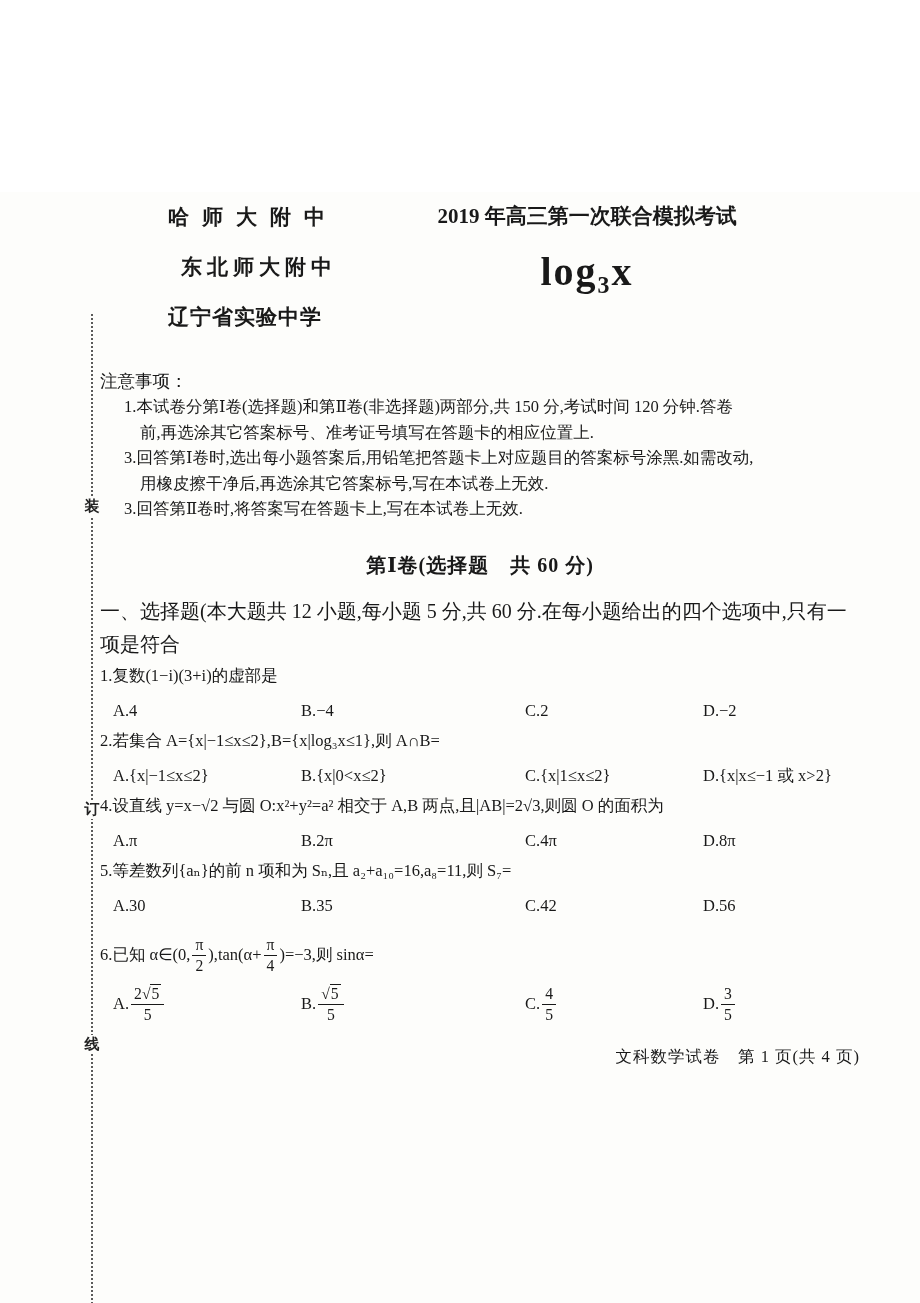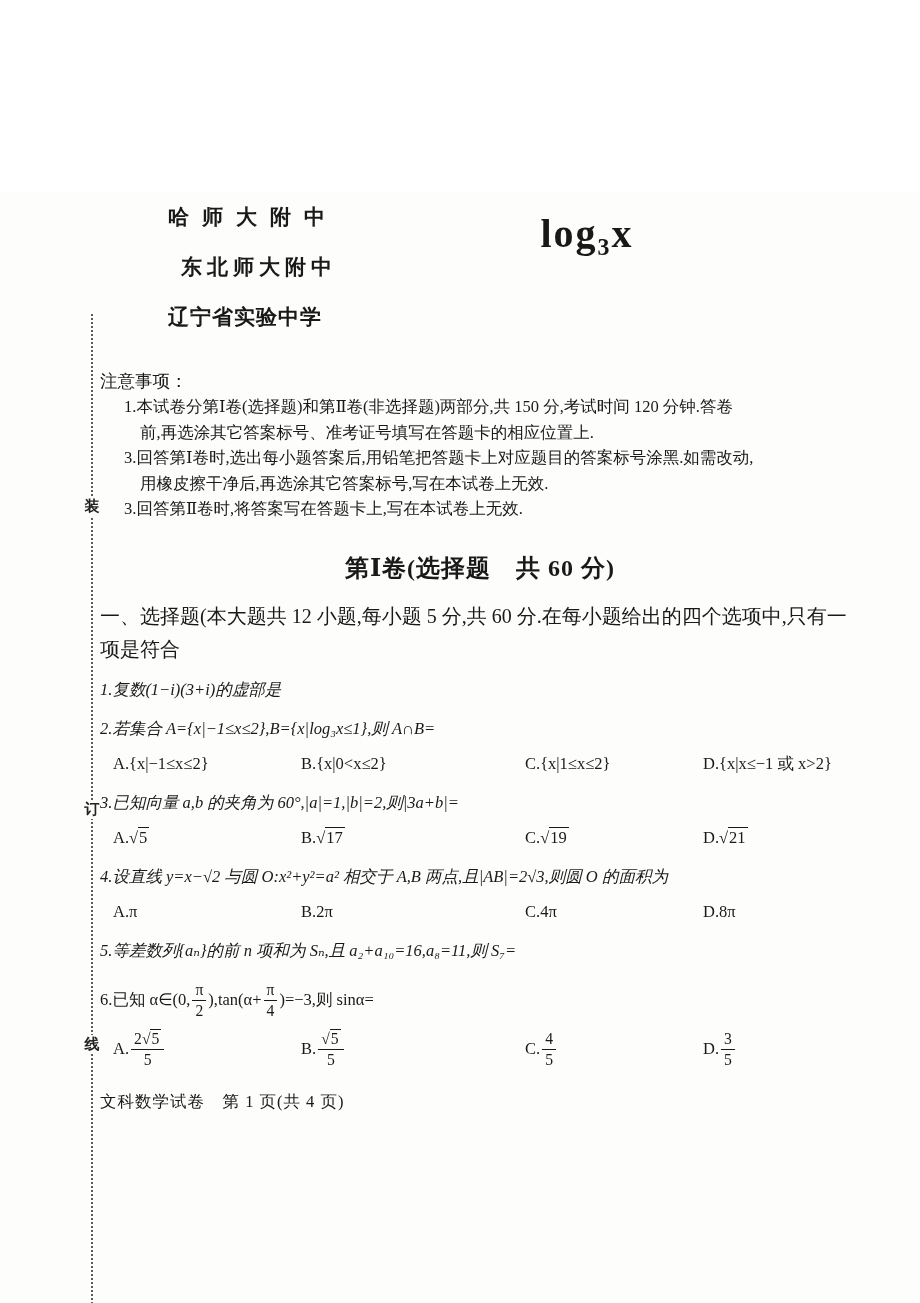--- a/index.html
+++ b/index.html
@@ -25,67 +25,68 @@
   .titles{margin-left:42px;width:330px;text-align:center;}
   .exam-session{font-size:21px;font-weight:bold;margin-top:10px;white-space:nowrap;}
   .paper-title{font-size:40px;font-weight:bold;margin-top:18px;letter-spacing:2px;white-space:nowrap;}
 
   
   .notice{margin-top:26px;font-size:16.5px;}
   .notice-heading{font-weight:normal;font-size:17.5px;line-height:26px;}
   .notice-item{padding-left:24px;line-height:25.5px;}
   .notice-cont{padding-left:40px;line-height:25.5px;}
 
-  .section-title{text-align:center;margin-top:30px;font-size:24px;font-weight:bold;letter-spacing:1px;}
+  .section-title{text-align:center;margin-top:30px;font-size:20px;font-weight:bold;letter-spacing:1px;}
 
   .intro{margin-top:16px;font-size:20px;font-weight:normal;line-height:33px;}
   .intro-l2{padding-left:17px;}
 
   
   .question{font-size:16.5px;}
-  .q-stem{margin-top:9px;line-height:30px;white-space:nowrap;font-style:italic;}
+  .q-stem{line-height:30px;white-space:nowrap;}
   .opts{margin-top:5px;line-height:30px;display:grid;
         grid-template-columns:188px 224px 178px auto;padding-left:13px;}
   .opt{white-space:nowrap;}
 
   
   .rad{border-top:1.6px solid #191919;padding:0 2px 0 1px;}
   .rad:empty{display:none;border:none;padding:0;}
 
   
   .frac{display:inline-flex;flex-direction:column;align-items:center;
         vertical-align:middle;line-height:1.15;font-size:0.95em;margin:0 2px;}
   .frac .num{border-bottom:1.4px solid #191919;padding:0 3px 1px 3px;}
   .frac .den{padding-top:1px;}
   .q6-stem{margin-top:10px;line-height:48px;white-space:nowrap;font-family:Liberation Serif, serif;}
   .q6-opts{margin-top:6px;display:grid;grid-template-columns:188px 224px 178px auto;
         padding-left:13px;align-items:center;line-height:1.1;}
   .q6-opts .opt{display:inline-flex;align-items:center;}
 
-  .footer{margin-top:22px;text-align:left;font-size:16.5px;letter-spacing:1px;}
+  .footer{margin-top:22px;text-align:right;font-size:16.5px;letter-spacing:1px;}
 </style>
 </head>
 <body>
 
 <div class="page">
 
   <div class="binding-line"></div>
   <div class="binding-mark bm1">装</div>
   <div class="binding-mark bm2">订</div>
   <div class="binding-mark bm3">线</div>
 
   <div class="content">
 
     <div class="header">
       <div class="schools">
         <div class="school-line s1">哈师大附中</div>
         <div class="school-line s2">东北师大附中</div>
         <div class="school-line s3">辽宁省实验中学</div>
       </div>
       <div class="titles">
+        <div class="exam-session">2019 年高三第一次联合模拟考试</div>
         <div class="paper-title">log₃x</div>
       </div>
     </div>
 
     <div class="notice">
       <div class="notice-heading">注意事项：</div>
       <div class="notice-item">1.本试卷分第Ⅰ卷(选择题)和第Ⅱ卷(非选择题)两部分,共 150 分,考试时间 120 分钟.答卷</div>
       <div class="notice-cont">前,再选涂其它答案标号、准考证号填写在答题卡的相应位置上.</div>
       <div class="notice-item">3.回答第Ⅰ卷时,选出每小题答案后,用铅笔把答题卡上对应题目的答案标号涂黑.如需改动,</div>
       <div class="notice-cont">用橡皮擦干净后,再选涂其它答案标号,写在本试卷上无效.</div>
@@ -93,54 +94,57 @@
     </div>
 
     <div class="section-title">第Ⅰ卷(选择题　共 60 分)</div>
 
     <div class="intro">
       <div>一、选择题(本大题共 12 小题,每小题 5 分,共 60 分.在每小题给出的四个选项中,只有一项是符合</div>
     </div>
 
     <div class="question">
       <div class="q-stem">1.复数(1−i)(3+i)的虚部是</div>
+      <div class="opts">
+        <span class="opt">A.4</span>
+        <span class="opt">B.−4</span>
+        <span class="opt">C.2</span>
+        <span class="opt">D.−2</span>
+      </div>
     </div>
 
     <div class="question">
       <div class="q-stem">2.若集合 A={x|−1≤x≤2},B={x|log₃x≤1},则 A∩B=</div>
       <div class="opts">
         <span class="opt">A.{x|−1≤x≤2}</span>
         <span class="opt">B.{x|0&lt;x≤2}</span>
         <span class="opt">C.{x|1≤x≤2}</span>
         <span class="opt">D.{x|x≤−1 或 x&gt;2}</span>
       </div>
     </div>
 
-    <div class="question">
-      <div class="q-stem">3.已知向量 a,b 的夹角为 60°,|a|=1,|b|=2,则|3a+b|=</div>
-      <div class="opts">
-        <span class="opt"><span>A.√</span><span class="rad">5</span></span>
-        <span class="opt"><span>B.√</span><span class="rad">17</span></span>
-        <span class="opt"><span>C.√</span><span class="rad">19</span></span>
-        <span class="opt"><span>D.√</span><span class="rad">21</span></span>
-      </div>
-    </div>
 
     <div class="question">
       <div class="q-stem">4.设直线 y=x−√2 与圆 O:x²+y²=a² 相交于 A,B 两点,且|AB|=2√3,则圆 O 的面积为</div>
       <div class="opts">
         <span class="opt">A.π</span>
         <span class="opt">B.2π</span>
         <span class="opt">C.4π</span>
         <span class="opt">D.8π</span>
       </div>
     </div>
 
     <div class="question">
       <div class="q-stem">5.等差数列{aₙ}的前 n 项和为 Sₙ,且 a₂+a₁₀=16,a₈=11,则 S₇=</div>
+      <div class="opts">
+        <span class="opt">A.30</span>
+        <span class="opt">B.35</span>
+        <span class="opt">C.42</span>
+        <span class="opt">D.56</span>
+      </div>
     </div>
 
     <div class="question">
       <div class="q6-stem">
         <span>6.已知 α∈(0,</span><span class="frac">
             <span class="num">π</span>
             <span class="den">2</span>
           </span><span>),tan(α+</span><span class="frac">
             <span class="num">π</span>
             <span class="den">4</span>

